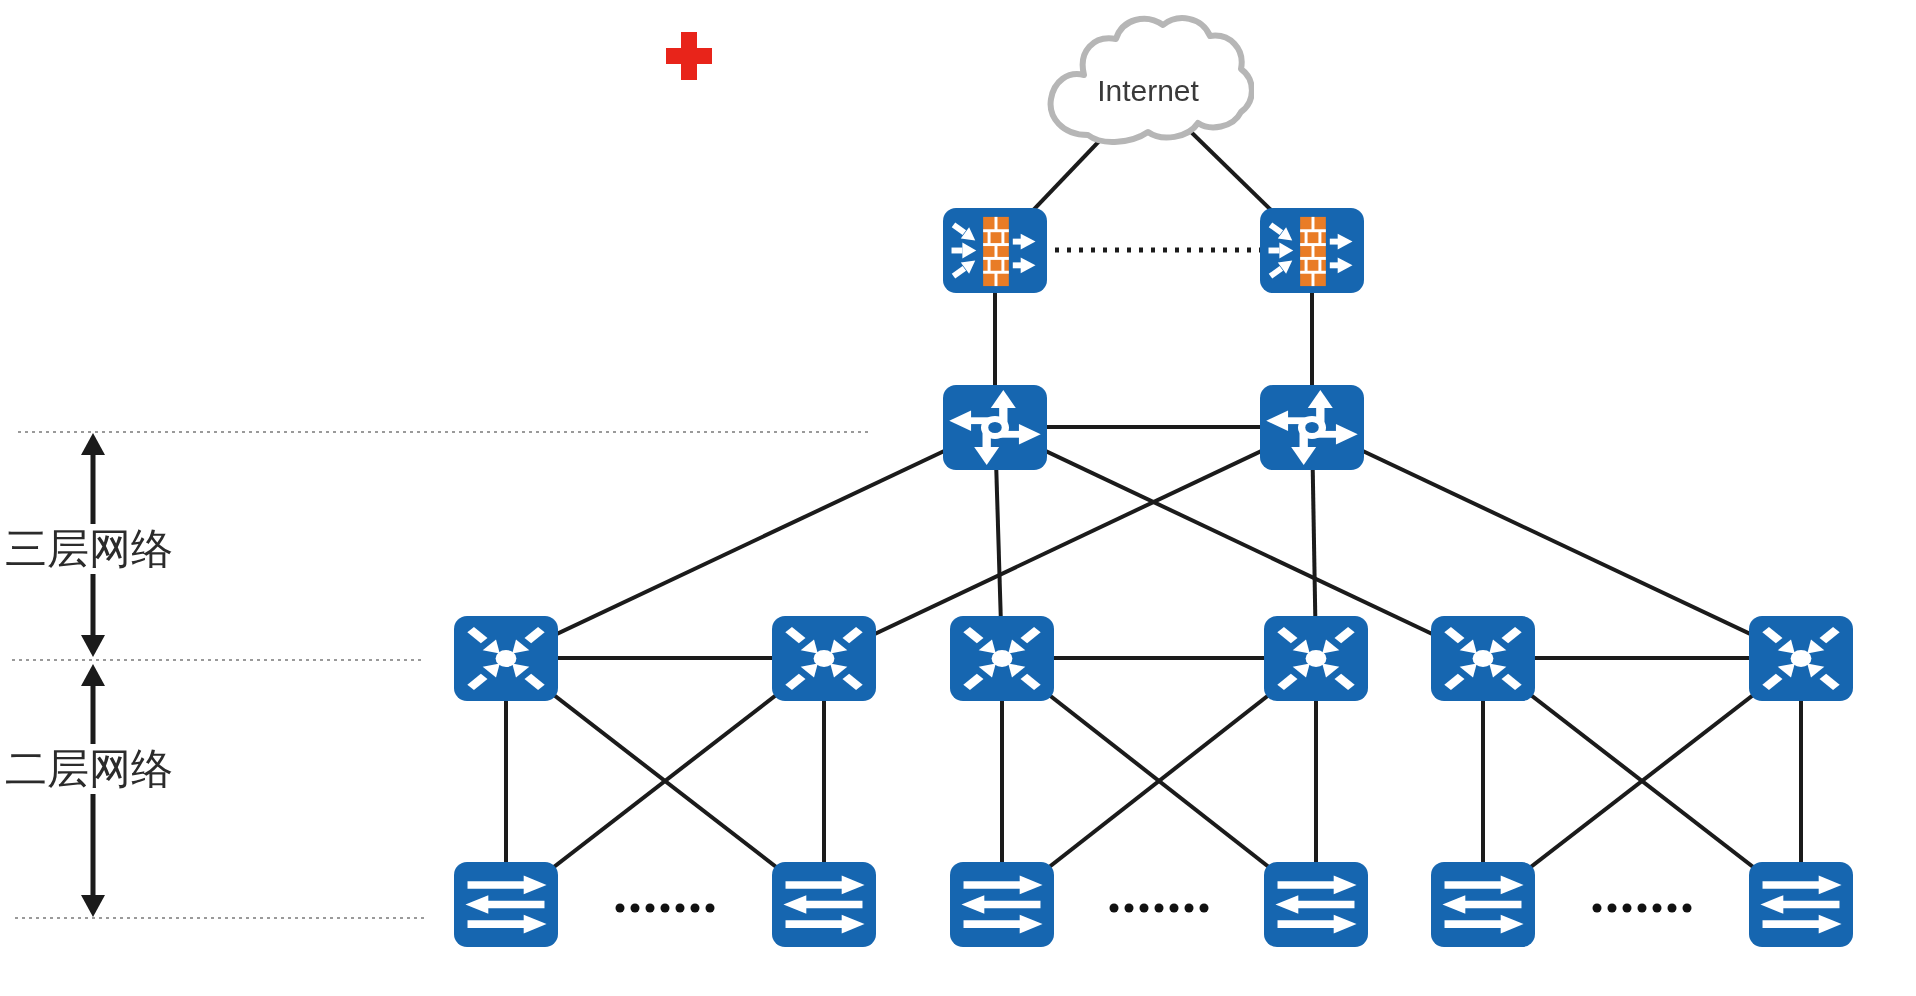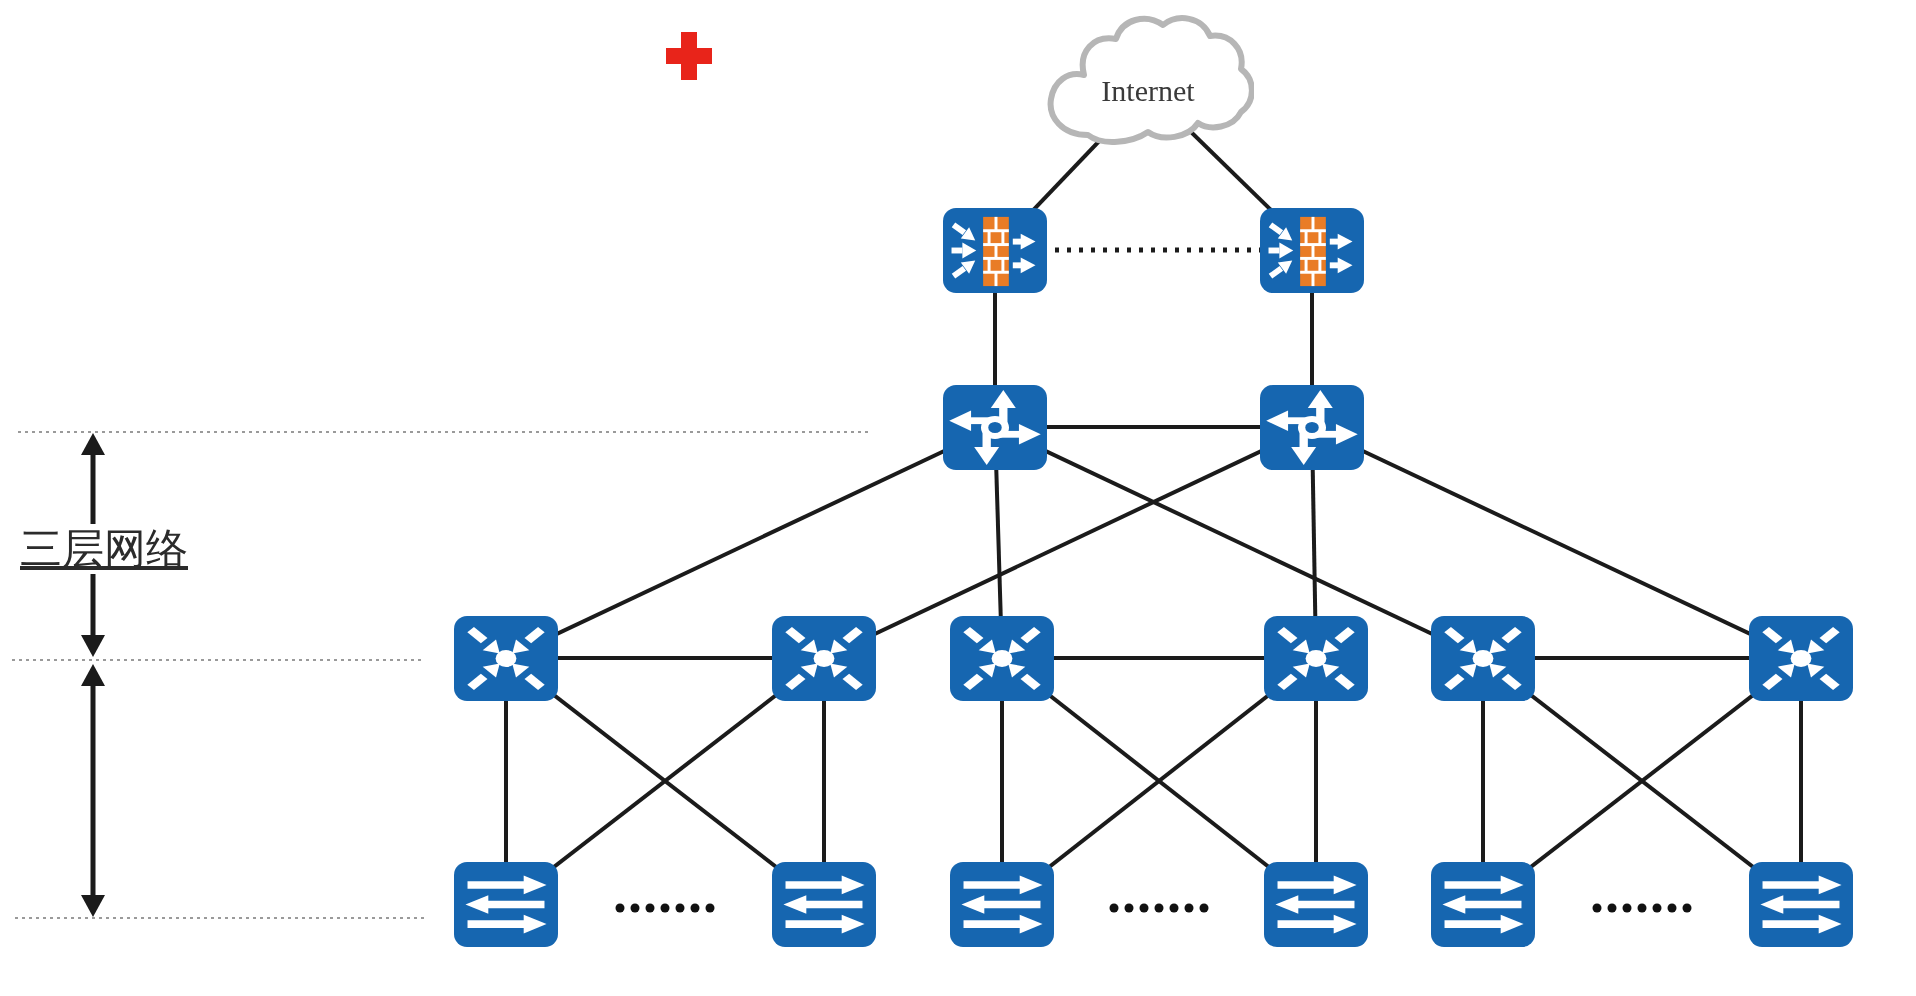--- a/index.html
+++ b/index.html
@@ -2,28 +2,28 @@
 <html><head>
 <meta charset="utf-8">
 <style>
   html,body{margin:0;padding:0;background:#ffffff;}
   #stage{position:relative;width:1916px;height:996px;background:#ffffff;overflow:hidden;
          font-family:"Liberation Sans",sans-serif;}
   #edge-layer{position:absolute;left:0;top:0;z-index:1;}
   .cloud{position:absolute;left:1042px;top:8px;width:212px;height:154px;z-index:2;}
   .cloud svg{display:block;width:100%;height:100%;}
   .cloud-label{position:absolute;left:0;top:66px;width:100%;text-align:center;
-               font-family:Liberation Serif, serif;
+               font-family:Liberation Sans, sans-serif;
                font-size:30px;color:#3a3a3a;z-index:3;}
   #node-layer{position:absolute;left:0;top:0;width:100%;height:100%;z-index:3;pointer-events:none;}
   .node{position:absolute;width:104px;height:85px;background:#1666b0;border-radius:13px;}
   .node svg{display:block;width:100%;height:100%;}
   .side-label{position:absolute;z-index:4;font-size:42px;line-height:1.1;
               background:#ffffff;padding:2px 8px 2px 0;white-space:nowrap;color:#2b2b2b;}
-  .label-layer3{left:20px;top:524px;text-decoration:underline;}
+  .label-layer3{left:5px;top:524px;}
   .label-layer2{left:5px;top:744px;}
   .label-stp{left:5px;top:806px;color:#e06a60;font-size:41px;}
   .red-cross{position:absolute;left:666px;top:32px;width:46px;height:48px;z-index:5;}
   .red-cross::before{content:"";position:absolute;left:0;top:16px;width:46px;height:16px;background:#e8241a;}
   .red-cross::after{content:"";position:absolute;left:15px;top:0;width:16px;height:48px;background:#e8241a;}
 </style>
 </head>
 <body>
 
 <div id="stage">
@@ -411,15 +411,16 @@
       <line x1="31" y1="50" x2="87" y2="50"></line>
             <polygon points="11,50 33,39 33,61" stroke="none"></polygon>
       <line x1="13" y1="73" x2="70" y2="73"></line>
             <polygon points="89,73 67,62 67,84" stroke="none"></polygon>
     </g>
         </svg>
       </div>
     </div>
 
   <div class="side-label label-layer3">三层网络</div>
+  <div class="side-label label-layer2">二层网络</div>
 
   <div class="red-cross"></div>
 </div>
 
 </body></html>

